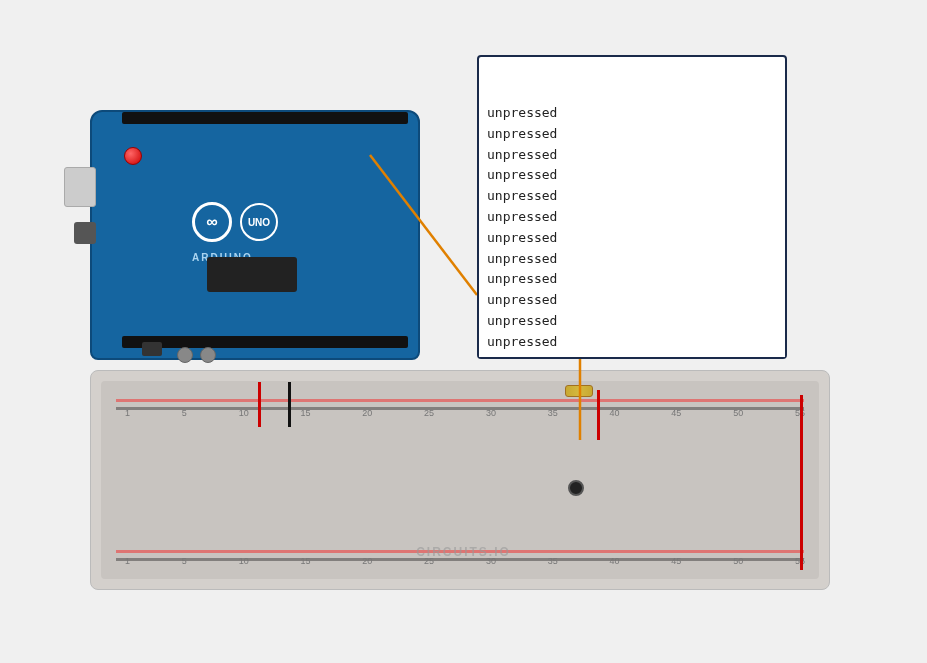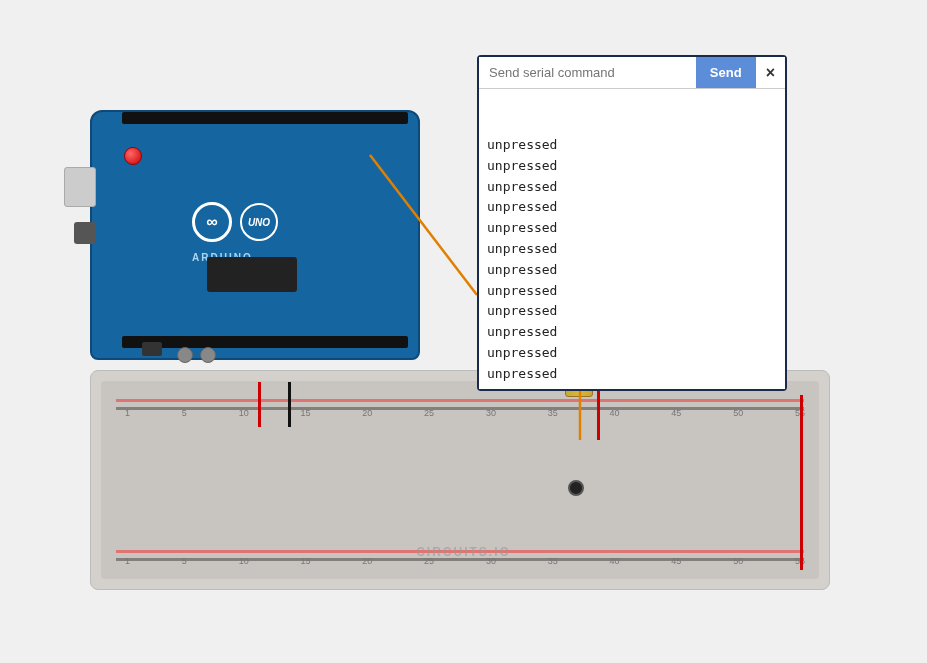--- a/index.html
+++ b/index.html
@@ -148,21 +148,20 @@
       border: 2px solid #fff;
       border-radius: 50%;
       width: 38px;
       height: 38px;
       display: flex;
       align-items: center;
       justify-content: center;
       color: #fff;
       font-size: 10px;
       font-weight: bold;
-      font-style: italic;
     }
 
     .arduino-text {
       color: #aad4f0;
       font-size: 10px;
       font-weight: bold;
       letter-spacing: 2px;
       position: absolute;
       top: 140px;
       left: 100px;
@@ -436,25 +435,20 @@
     </div>
     <div class="arduino-text">ARDUINO</div>
     <div class="ic-chip"></div>
     <div class="board-button"></div>
     <div class="cap1"></div>
     <div class="cap2"></div>
   </div>
 </div>
 
 <div class="serial-monitor">
-  <div class="serial-monitor-header">
-    <input class="serial-input" type="text" placeholder="Send serial command" style="">
-    <button class="serial-send-btn">Send</button>
-    <button class="serial-close-btn">×</button>
-  </div>
   <div class="serial-output" id="serial-output">
       <div class="line">unpressed</div>
       <div class="line">unpressed</div>
       <div class="line">unpressed</div>
       <div class="line">unpressed</div>
       <div class="line">unpressed</div>
       <div class="line">unpressed</div>
       <div class="line">unpressed</div>
       <div class="line">unpressed</div>
       <div class="line">unpressed</div>

